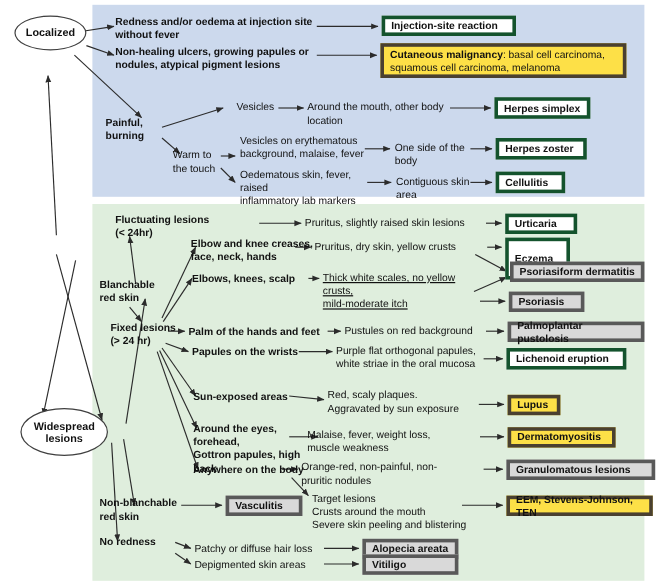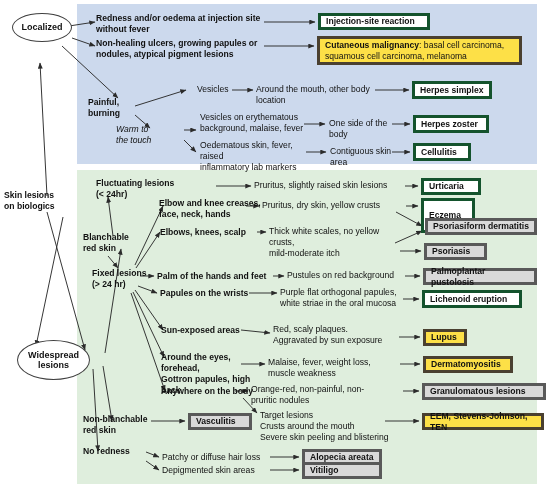--- a/index.html
+++ b/index.html
@@ -138,32 +138,30 @@
       <path d="M270,457 L299,457"></path>
       <path d="M270,470 L299,470"></path>
     </g>
   </svg>
 
   <div class="ellipse-node" id="node-localized" style="left:12px;top:13px;width:60px;height:29px;">Localized</div>
 
   <div class="ellipse-node" id="node-widespread" style="left:17px;top:340px;width:73px;height:40px;">Widespread
 lesions</div>
 
-  <div class="plain-label bold" style="left:4px;top:190px;width:70px;">Skin lesions
-on biologics</div>
 
   <div class="plain-label bold" style="left:96px;top:13px;width:175px;">Redness and/or oedema at injection site
 without fever</div>
   <div class="plain-label bold" style="left:96px;top:38px;width:175px;">Non-healing ulcers, growing papules or
 nodules, atypical pigment lesions</div>
   <div class="plain-label bold" style="left:88px;top:97px;width:50px;">Painful,
 burning</div>
 
   <div class="plain-label" style="left:197px;top:84px;width:45px;">Vesicles</div>
-  <div class="plain-label" style="left:116px;top:124px;width:50px;font-style:italic;">Warm to
+  <div class="plain-label" style="left:144px;top:124px;width:50px;">Warm to
 the touch</div>
   <div class="plain-label" style="left:200px;top:112px;width:110px;">Vesicles on erythematous
 background, malaise, fever</div>
   <div class="plain-label" style="left:200px;top:140px;width:112px;">Oedematous skin, fever, raised
 inflammatory lab markers</div>
 
   <div class="plain-label" style="left:256px;top:84px;width:125px;">Around the mouth, other body location</div>
   <div class="plain-label" style="left:329px;top:118px;width:70px;">One side of the body</div>
   <div class="plain-label" style="left:330px;top:146px;width:70px;">Contiguous skin area</div>
 
@@ -194,28 +192,28 @@
   <div class="plain-label bold" style="left:160px;top:227px;width:100px;">Elbows, knees, scalp</div>
   <div class="plain-label bold" style="left:157px;top:271px;width:120px;">Palm of the hands and feet</div>
   <div class="plain-label bold" style="left:160px;top:288px;width:100px;">Papules on the wrists</div>
   <div class="plain-label bold" style="left:161px;top:325px;width:92px;">Sun-exposed areas</div>
   <div class="plain-label bold" style="left:161px;top:352px;width:110px;">Around the eyes, forehead,
 Gottron papules, high back</div>
   <div class="plain-label bold" style="left:161px;top:386px;width:100px;">Anywhere on the body</div>
 
   <div class="plain-label" style="left:254px;top:180px;width:150px;">Pruritus, slightly raised skin lesions</div>
   <div class="plain-label" style="left:262px;top:200px;width:145px;">Pruritus, dry skin, yellow crusts</div>
-  <div class="plain-label" style="left:269px;top:226px;width:135px;">Thick white scales, no yellow crusts,
+  <div class="plain-label" style="left:269px;top:226px;width:135px;text-decoration:underline;">Thick white scales, no yellow crusts,
 mild-moderate itch</div>
   <div class="plain-label" style="left:287px;top:270px;width:120px;">Pustules on red background</div>
   <div class="plain-label" style="left:280px;top:287px;width:125px;">Purple flat orthogonal papules,
 white striae in the oral mucosa</div>
   <div class="plain-label" style="left:273px;top:324px;width:125px;">Red, scaly plaques.
 Aggravated by sun exposure</div>
-  <div class="plain-label" style="left:268px;top:357px;width:125px;">Malaise, fever, weight loss,
+  <div class="plain-label" style="left:256px;top:357px;width:125px;">Malaise, fever, weight loss,
 muscle weakness</div>
   <div class="plain-label" style="left:251px;top:384px;width:125px;">Orange-red, non-painful, non-
 pruritic nodules</div>
   <div class="plain-label" style="left:260px;top:410px;width:150px;">Target lesions
 Crusts around the mouth
 Severe skin peeling and blistering</div>
   <div class="plain-label" style="left:162px;top:452px;width:115px;">Patchy or diffuse hair loss</div>
   <div class="plain-label" style="left:162px;top:465px;width:115px;">Depigmented skin areas</div>
 
   <div class="outcome" style="left:421px;top:178px;width:60px;height:17px;">Urticaria</div>

